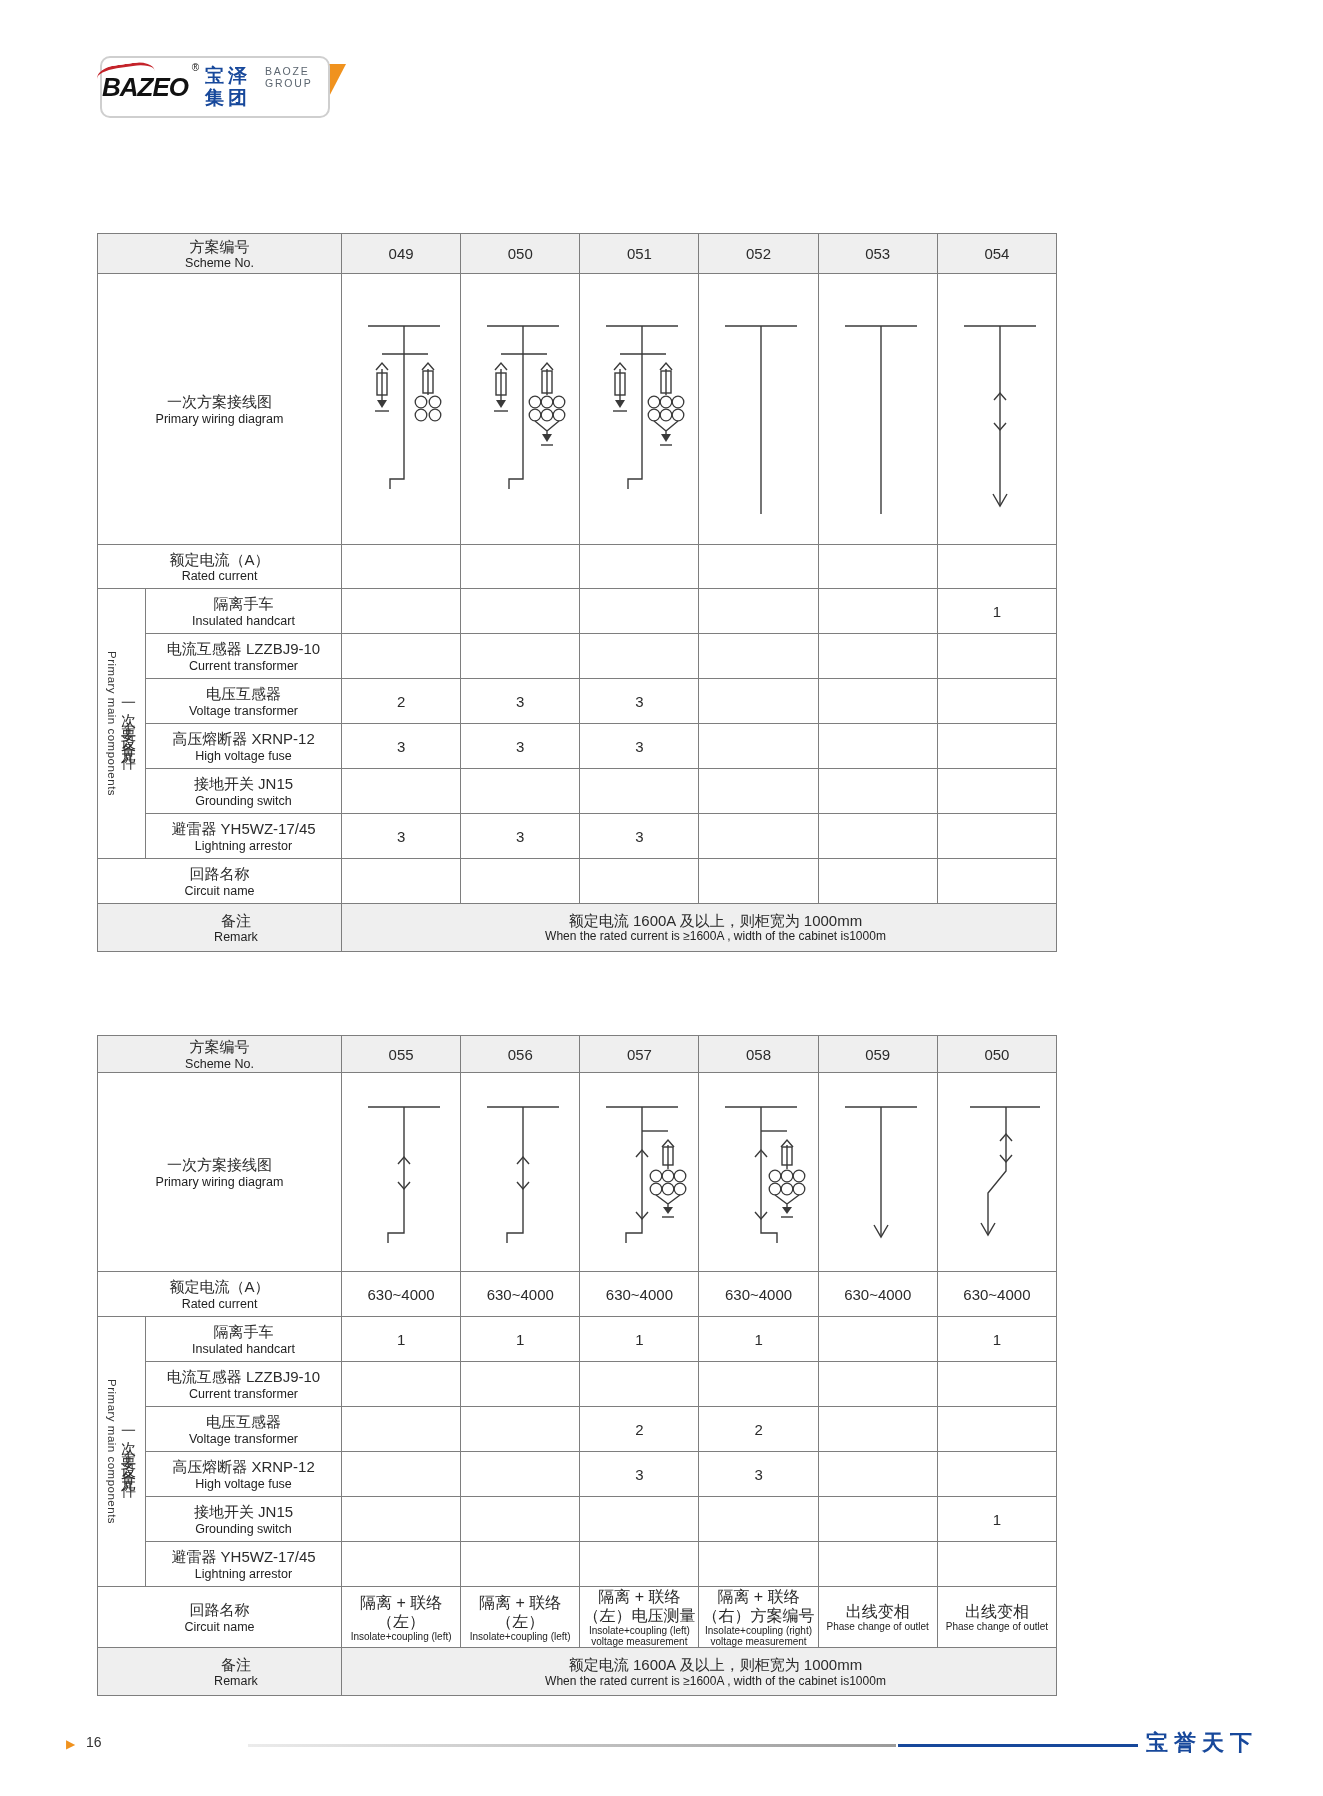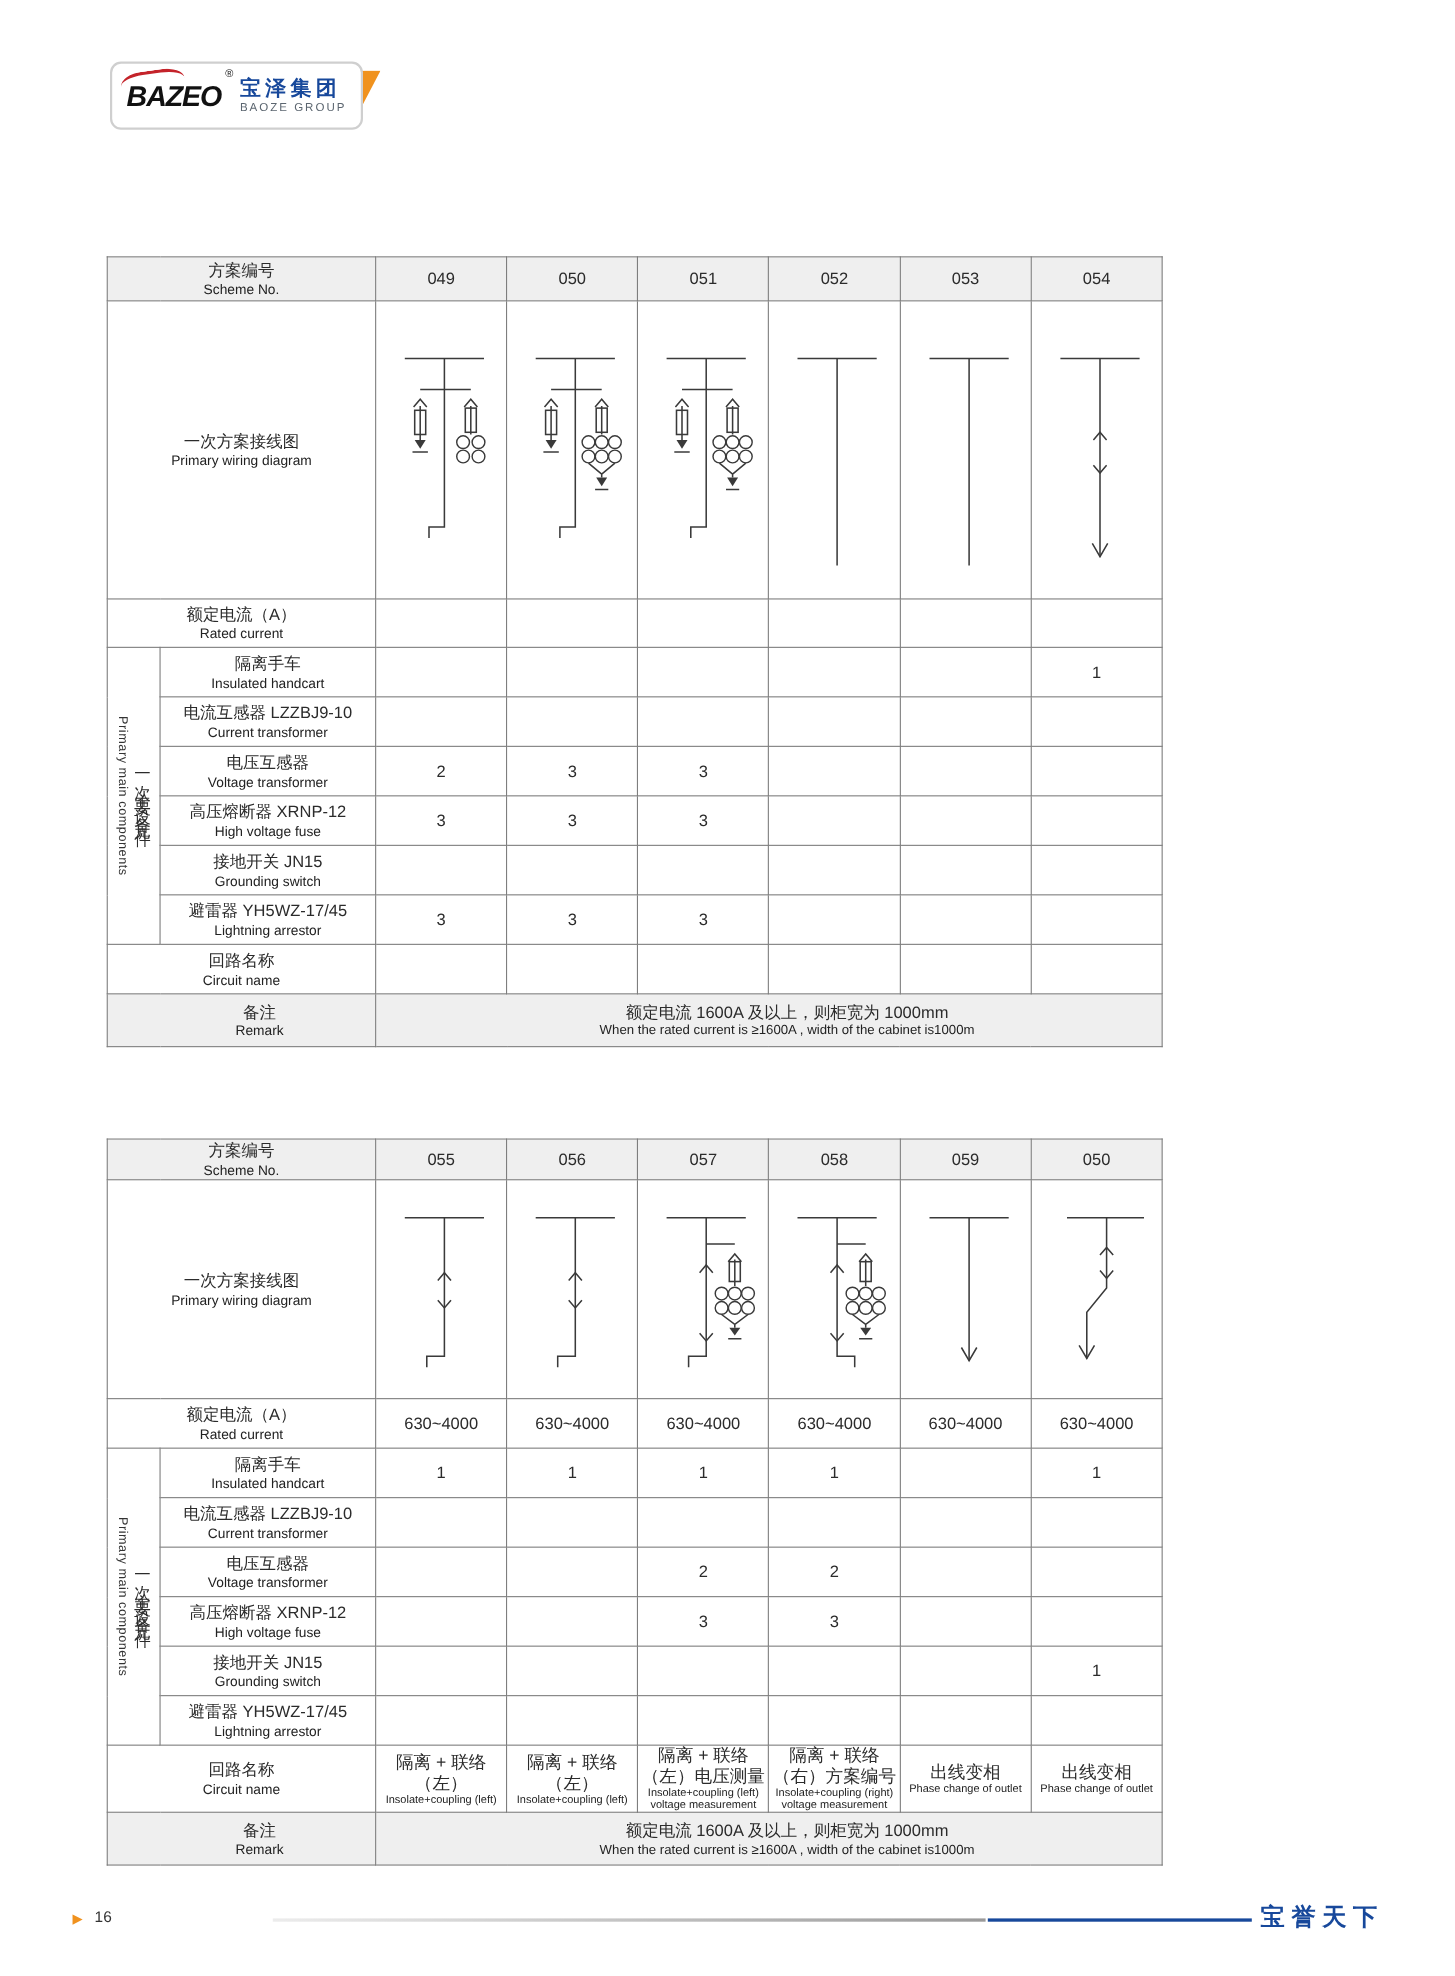--- a/index.html
+++ b/index.html
@@ -15,21 +15,21 @@
           display:flex;align-items:center;box-sizing:border-box;padding-left:40px;}
   .banner-title{color:#fff;font-weight:bold;font-size:20px;letter-spacing:0.5px;white-space:nowrap;}
   .logobox{position:absolute;left:0;top:0;width:230px;height:62px;background:#fff;
            border:2px solid #cfcfcf;border-radius:10px;box-sizing:border-box;
            display:flex;align-items:center;justify-content:center;gap:9px;z-index:2;}
   .logomark{position:relative;font-style:italic;font-weight:bold;font-size:26px;color:#111;
             letter-spacing:-1px;padding-right:8px;}
   .swoosh{position:absolute;left:-5px;top:-8px;width:58px;height:18px;
           border-top:3px solid #c4232a;border-radius:50% / 70%;transform:rotate(-8deg);}
   .reg{position:absolute;right:-2px;top:-10px;font-size:10px;font-style:normal;font-weight:normal;}
-  .logonames{display:flex;flex-direction:column;line-height:1.15;}
+  .logonames{display:flex;flex-direction:row;line-height:1.15;}
   .cname{color:#17489b;font-weight:bold;font-size:19px;letter-spacing:4px;}
   .ename{color:#5c6670;font-size:10.5px;letter-spacing:1.8px;}
 
   
   table.spec{position:absolute;left:97px;width:960px;border-collapse:collapse;table-layout:fixed;}
   .spec td{border:1px solid #7e7e7e;padding:0 2px;text-align:center;vertical-align:middle;overflow:hidden;}
   .hdr td{background:#efefef;}
   .remark-row td{background:#efefef;padding-left:35px;}
   .cn{font-size:15px;line-height:1.3;}
   .en{font-size:12.5px;line-height:1.15;color:#222;}

